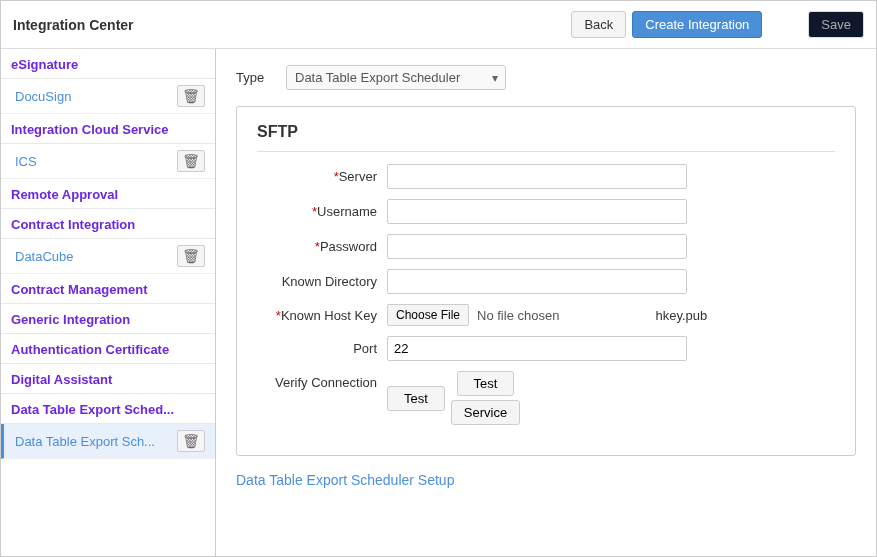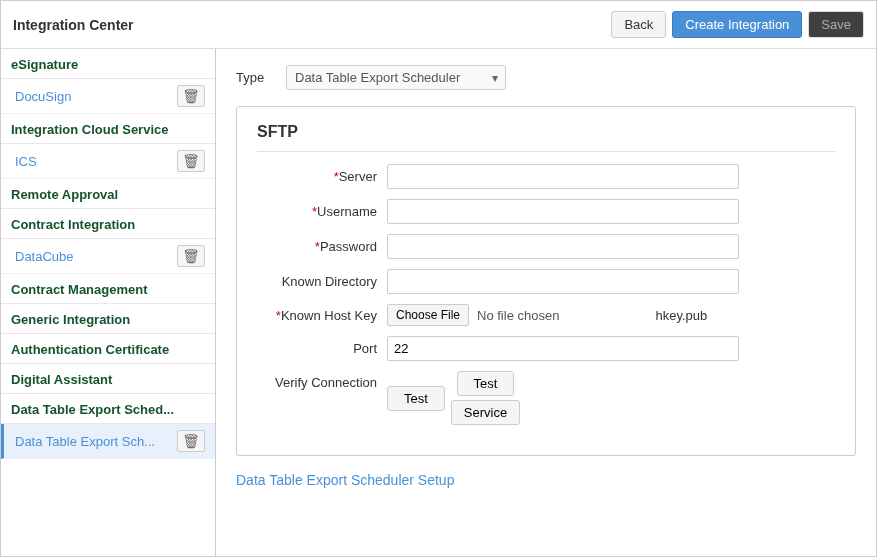--- a/index.html
+++ b/index.html
@@ -6,28 +6,28 @@
     body { font-family: Arial, sans-serif; font-size: 13px; background: #f0f0f0; color: #333; }
 
     .app-container { display: flex; flex-direction: column; width: 877px; height: 557px; background: #fff; border: 1px solid #ccc; overflow: hidden; }
 
     .top-bar { display: flex; align-items: center; justify-content: space-between; padding: 8px 12px; background: #fff; border-bottom: 1px solid #ddd; min-height: 48px; }
     .app-title { font-size: 14px; font-weight: bold; color: #333; }
     .top-bar-actions { display: flex; gap: 6px; }
 
     .btn { padding: 5px 12px; border: 1px solid #ccc; background: #f5f5f5; border-radius: 3px; cursor: pointer; font-size: 13px; color: #333; }
     .btn-primary { background: #4a90d9; color: #fff; border-color: #3a7abf; }
-    .btn-disabled { background: #404040; color: #aaa; border-color: #ddd; cursor: default; }
+    .btn-disabled { background: #0f172a; color: #aaa; border-color: #ddd; cursor: default; margin-left: 40px; }
 
     .main-content { display: flex; flex: 1; overflow: hidden; }
 
     
     .sidebar { width: 215px; min-width: 215px; background: #fff; border-right: 1px solid #ccc; overflow-y: auto; position: relative; }
 
-    .sidebar-category { font-weight: bold; font-size: 13px; color: #14532d; padding: 8px 10px 6px 10px; background: #fff; border-bottom: 1px solid #e8e8e8; }
+    .sidebar-category { font-weight: bold; font-size: 13px; color: #6d28d9; padding: 8px 10px 6px 10px; background: #fff; border-bottom: 1px solid #e8e8e8; }
     .sidebar-item { display: flex; align-items: center; justify-content: space-between; padding: 6px 10px 6px 14px; border-bottom: 1px solid #f0f0f0; cursor: pointer; background: #fff; }
     .sidebar-item.active { background: #e8f0fb; border-left: 3px solid #4a90d9; padding-left: 11px; }
     .sidebar-item-label { color: #4a90d9; font-size: 13px; }
     .delete-icon { color: #666; font-size: 14px; cursor: pointer; padding: 2px 4px; border: 1px solid #ccc; background: #f5f5f5; border-radius: 2px; }
 
     
     .right-content { flex: 1; padding: 16px 20px; overflow-y: auto; background: #fff; }
 
     .type-row { display: flex; align-items: center; margin-bottom: 16px; }
     .type-label { font-size: 13px; color: #333; margin-right: 10px; min-width: 40px; }
@@ -35,21 +35,21 @@
     .type-select-wrapper { position: relative; display: inline-block; }
     .type-select-wrapper::after { content: '▾'; position: absolute; right: 8px; top: 50%; transform: translateY(-50%); color: #666; pointer-events: none; font-size: 12px; }
 
     
     .sftp-box { border: 1px solid #ccc; border-radius: 3px; padding: 16px 20px 20px 20px; margin-bottom: 16px; }
     .sftp-title { font-size: 16px; font-weight: bold; color: #333; margin-bottom: 12px; padding-bottom: 10px; border-bottom: 1px solid #e0e0e0; }
 
     .form-row { display: flex; align-items: center; margin-bottom: 10px; }
     .form-label { text-align: right; min-width: 130px; padding-right: 10px; font-size: 13px; color: #333; }
     .form-label .required { color: #c00; }
-    .form-input { width: 352px; padding: 4px 6px; border: 1px solid #ccc; border-radius: 2px; font-size: 13px; background: #fff; }
+    .form-input { width: 300px; padding: 4px 6px; border: 1px solid #ccc; border-radius: 2px; font-size: 13px; background: #fff; }
 
     .file-input-row { display: flex; align-items: center; gap: 8px; }
     .choose-file-btn { padding: 3px 8px; border: 1px solid #ccc; background: #f5f5f5; border-radius: 2px; font-size: 12px; cursor: pointer; }
     .no-file-text { color: #555; font-size: 13px; }
     .hkey-text { color: #333; font-size: 13px; }
 
     .verify-row { display: flex; align-items: flex-start; margin-bottom: 10px; }
     .verify-label { text-align: right; min-width: 130px; padding-right: 10px; font-size: 13px; color: #333; padding-top: 4px; }
     .verify-buttons { display: flex; flex-direction: column; gap: 4px; }
     .verify-buttons-row { display: flex; gap: 6px; align-items: center; }

